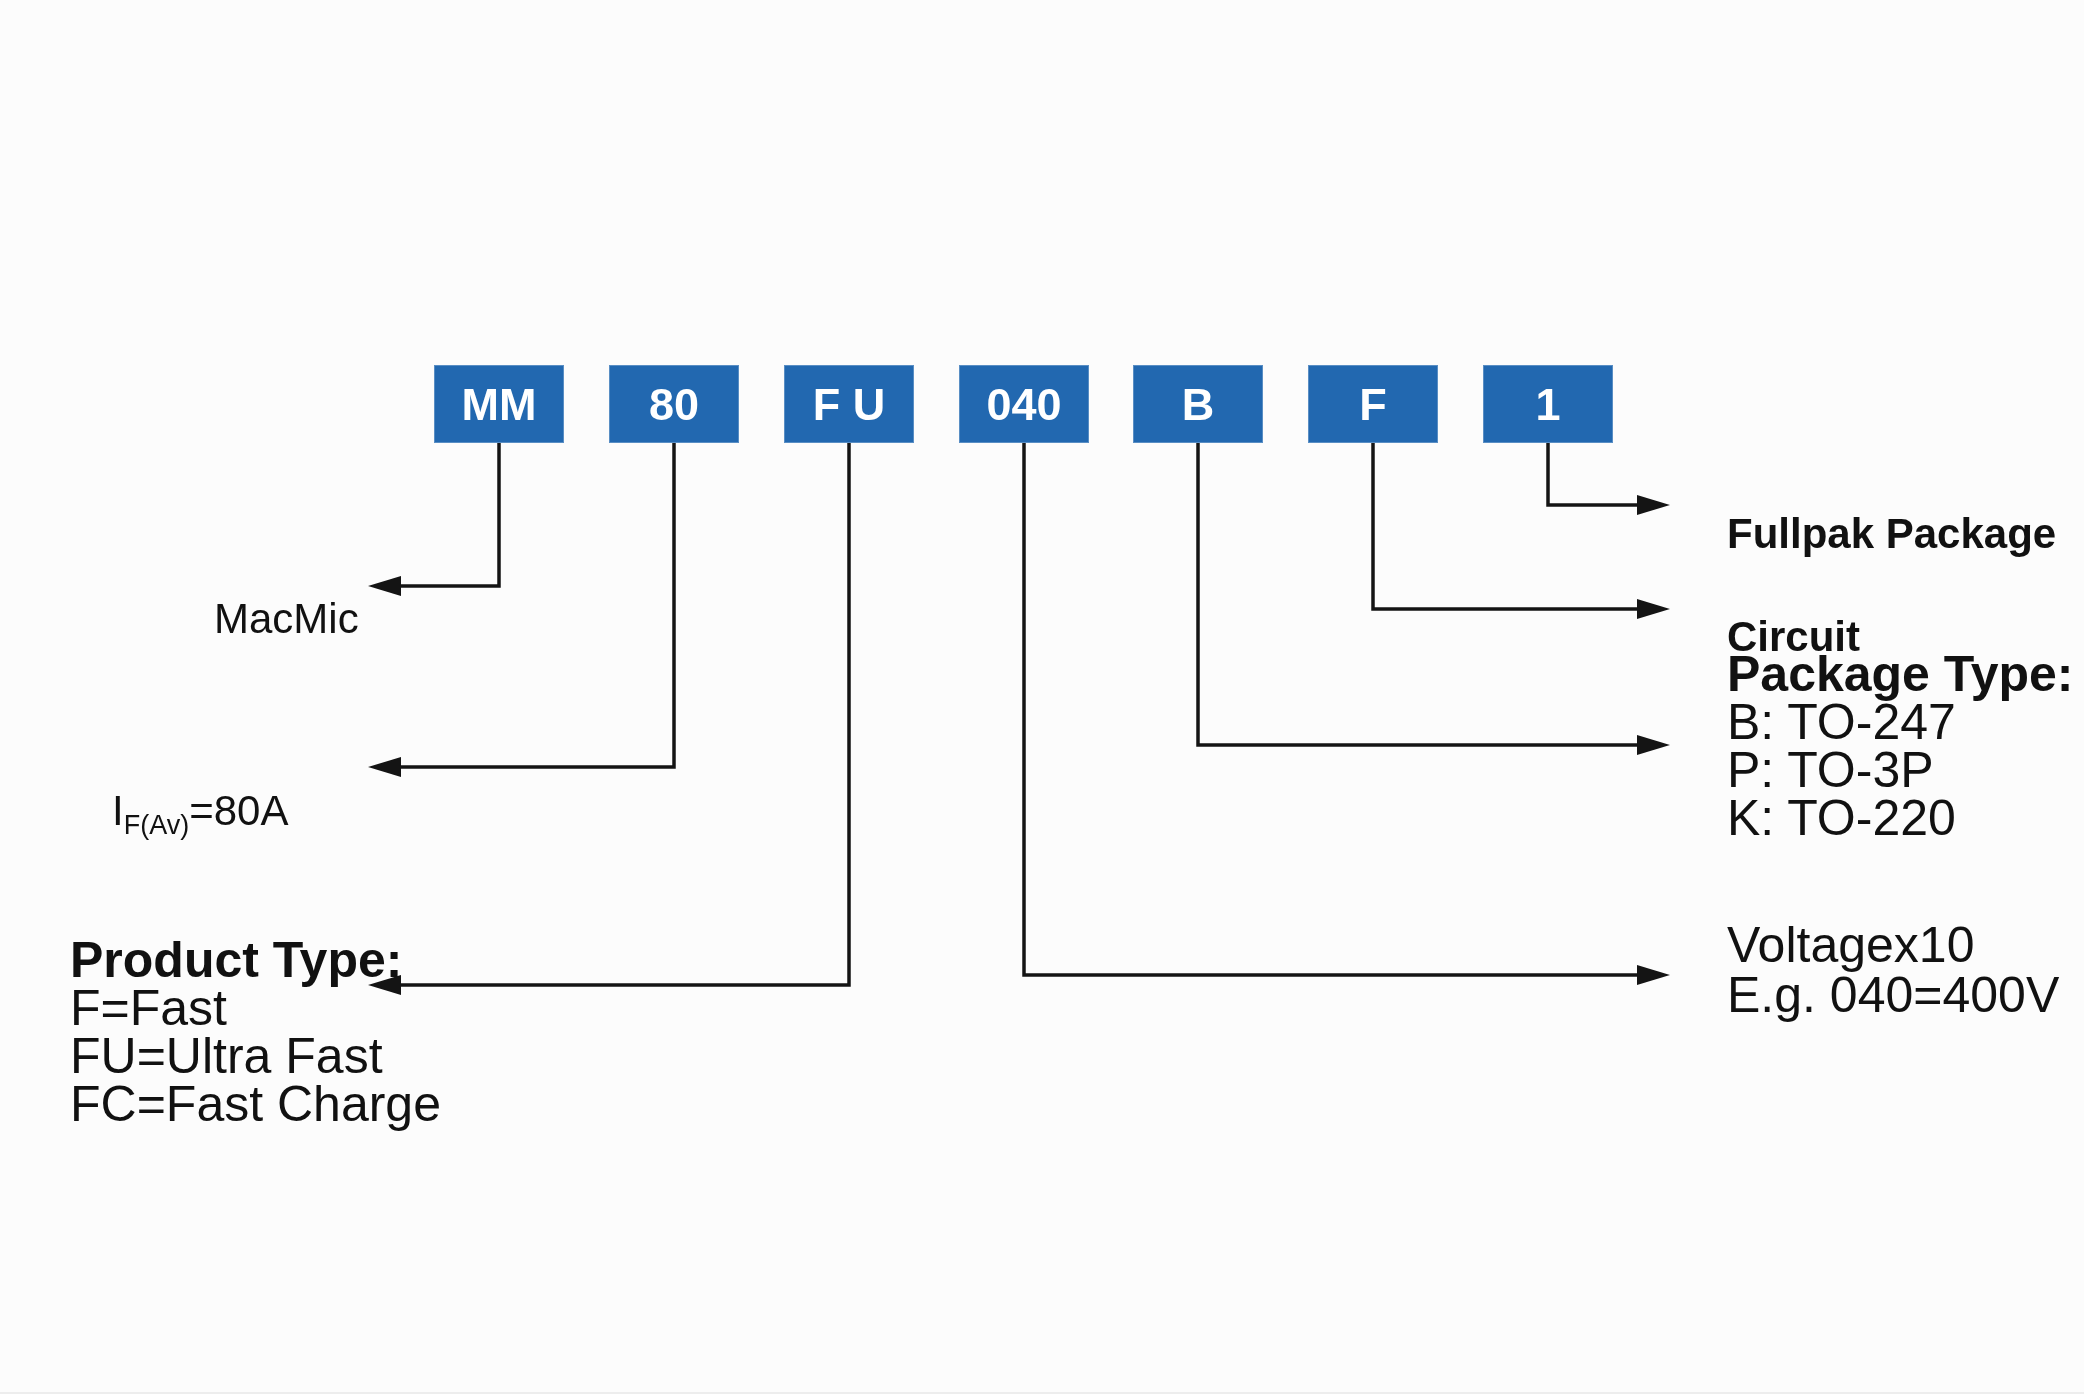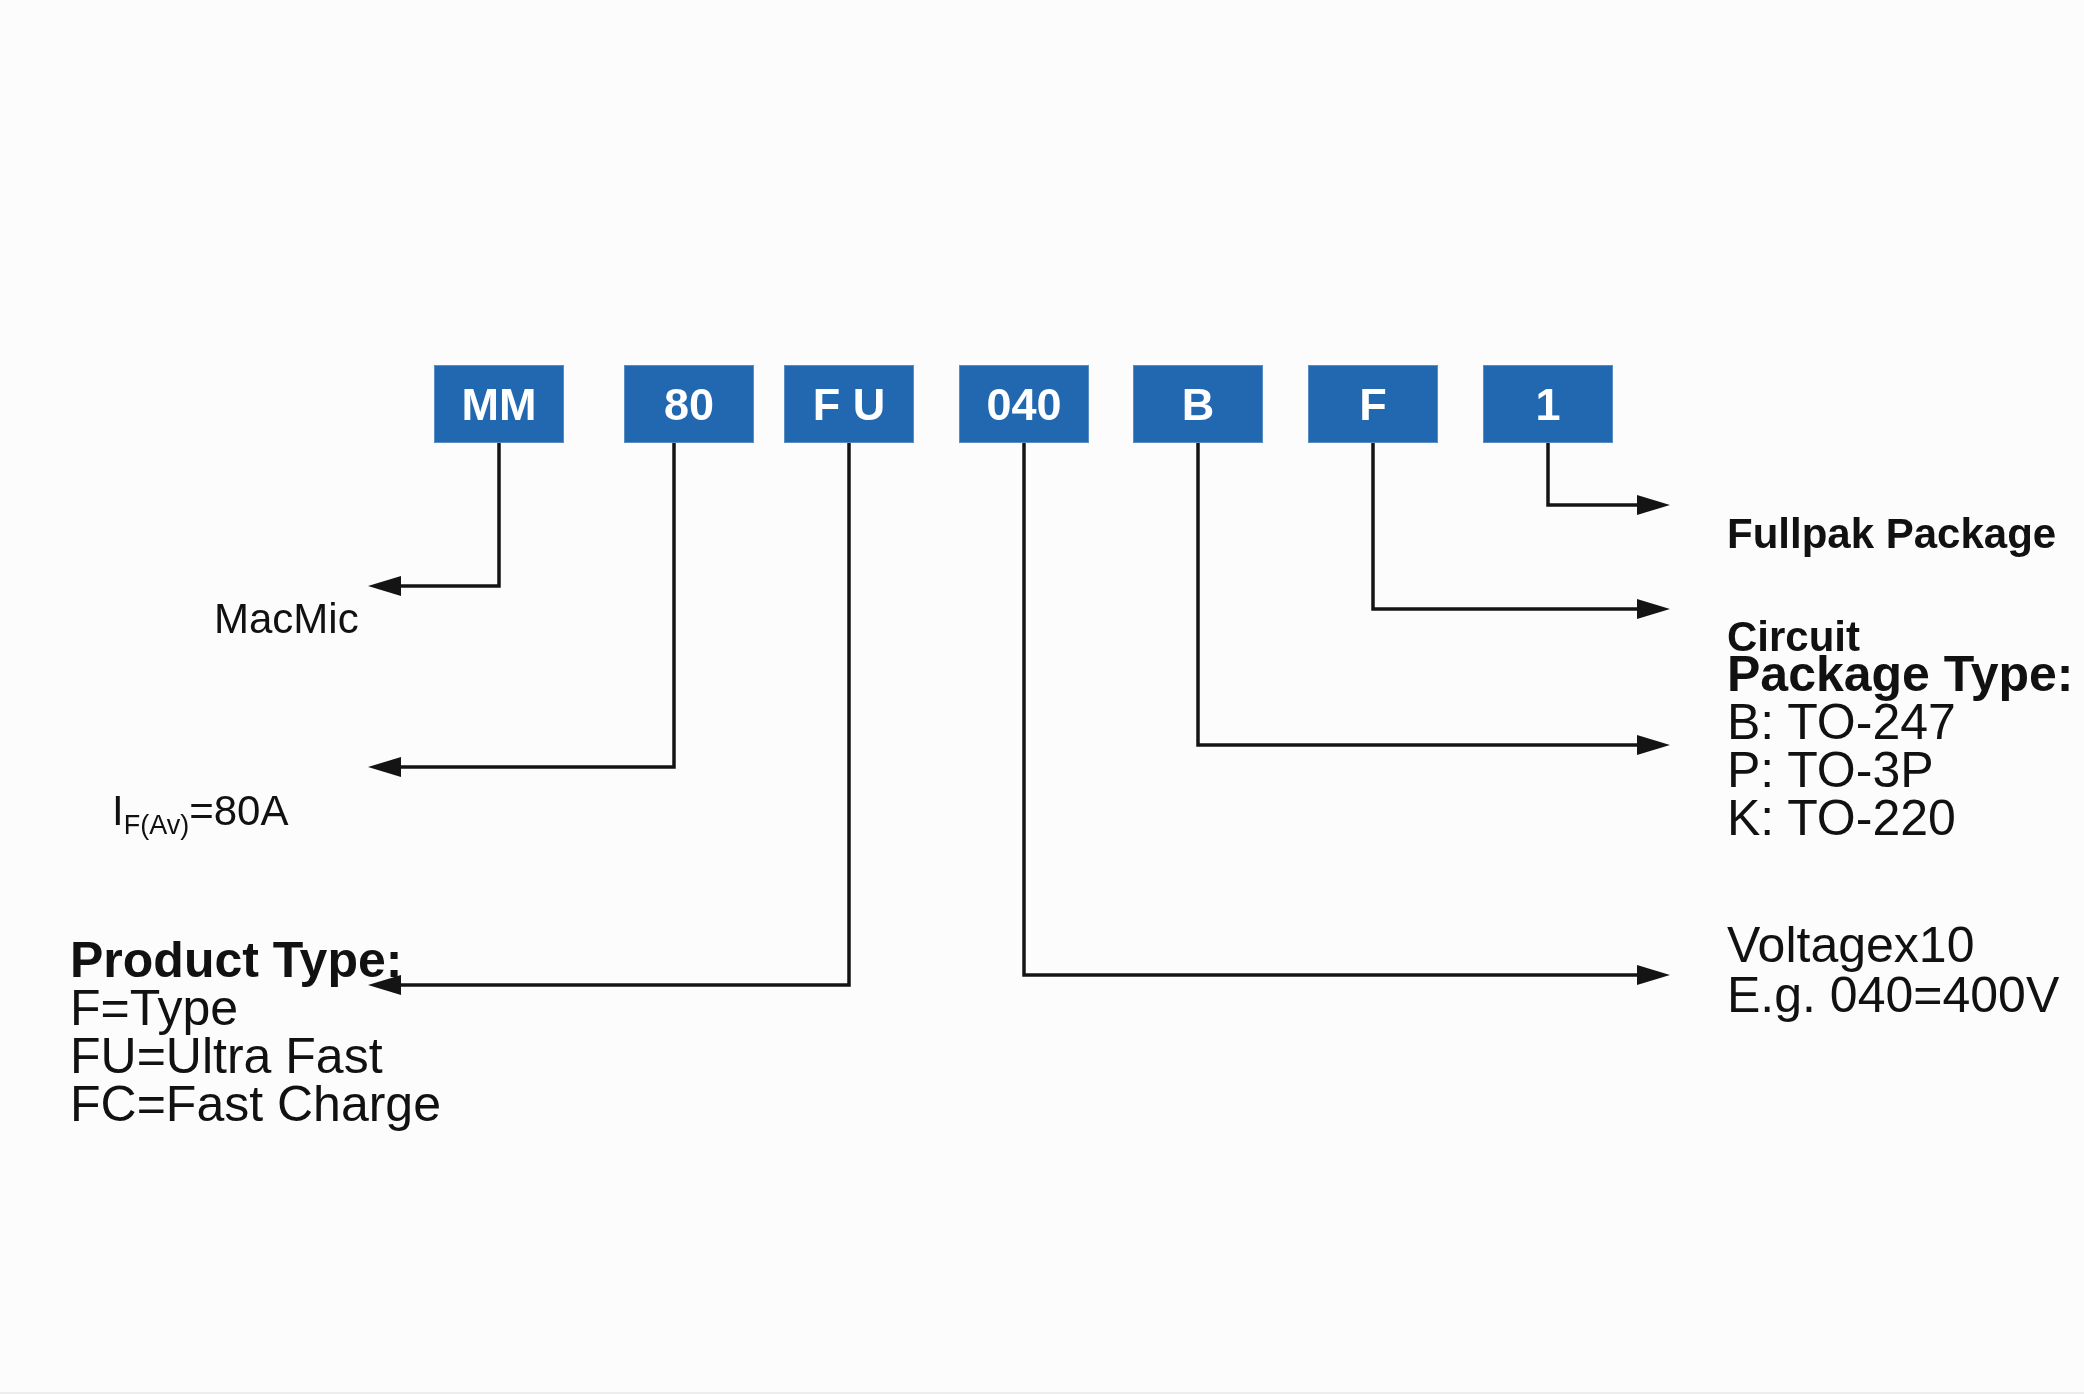--- a/index.html
+++ b/index.html
@@ -68,37 +68,37 @@
       <path d="M1373 443 L1373 609 L1639 609"></path>
       <polygon points="1670,609 1637,599 1637,619"></polygon>
     </g>
     <g>
       <path d="M1548 443 L1548 505 L1639 505"></path>
       <polygon points="1670,505 1637,495 1637,515"></polygon>
     </g>
   </svg>
 
   <div class="code-box" style="left:434px">MM</div>
-  <div class="code-box" style="left:624px">80</div>
+  <div class="code-box" style="left:609px">80</div>
   <div class="code-box" style="left:784px">F U</div>
   <div class="code-box" style="left:959px">040</div>
   <div class="code-box" style="left:1133px">B</div>
   <div class="code-box" style="left:1308px">F</div>
   <div class="code-box" style="left:1483px">1</div>
 
   <div class="lbl" style="left:214px;top:560px">MacMic</div>
 
 
   <div class="formula" style="left:72px;top:790px">
     <span>I</span><span class="sub">F(Av)</span><span>=80A</span>
   </div>
 
   <div class="block" style="left:70px;top:936px">
     <span class="row bold">Product Type:</span>
-    <span class="row">F=Type</span>
+    <span class="row">F=Fast</span>
     <span class="row">FU=Ultra Fast</span>
     <span class="row">FC=Fast Charge</span>
   </div>
 
   <div class="lbl bold" style="left:1727px;top:475px">Fullpak Package</div>
 
   <div class="lbl bold" style="left:1727px;top:578px">Circuit</div>
 
   <div class="block" style="left:1727px;top:650px">
     <span class="row bold">Package Type:</span>

